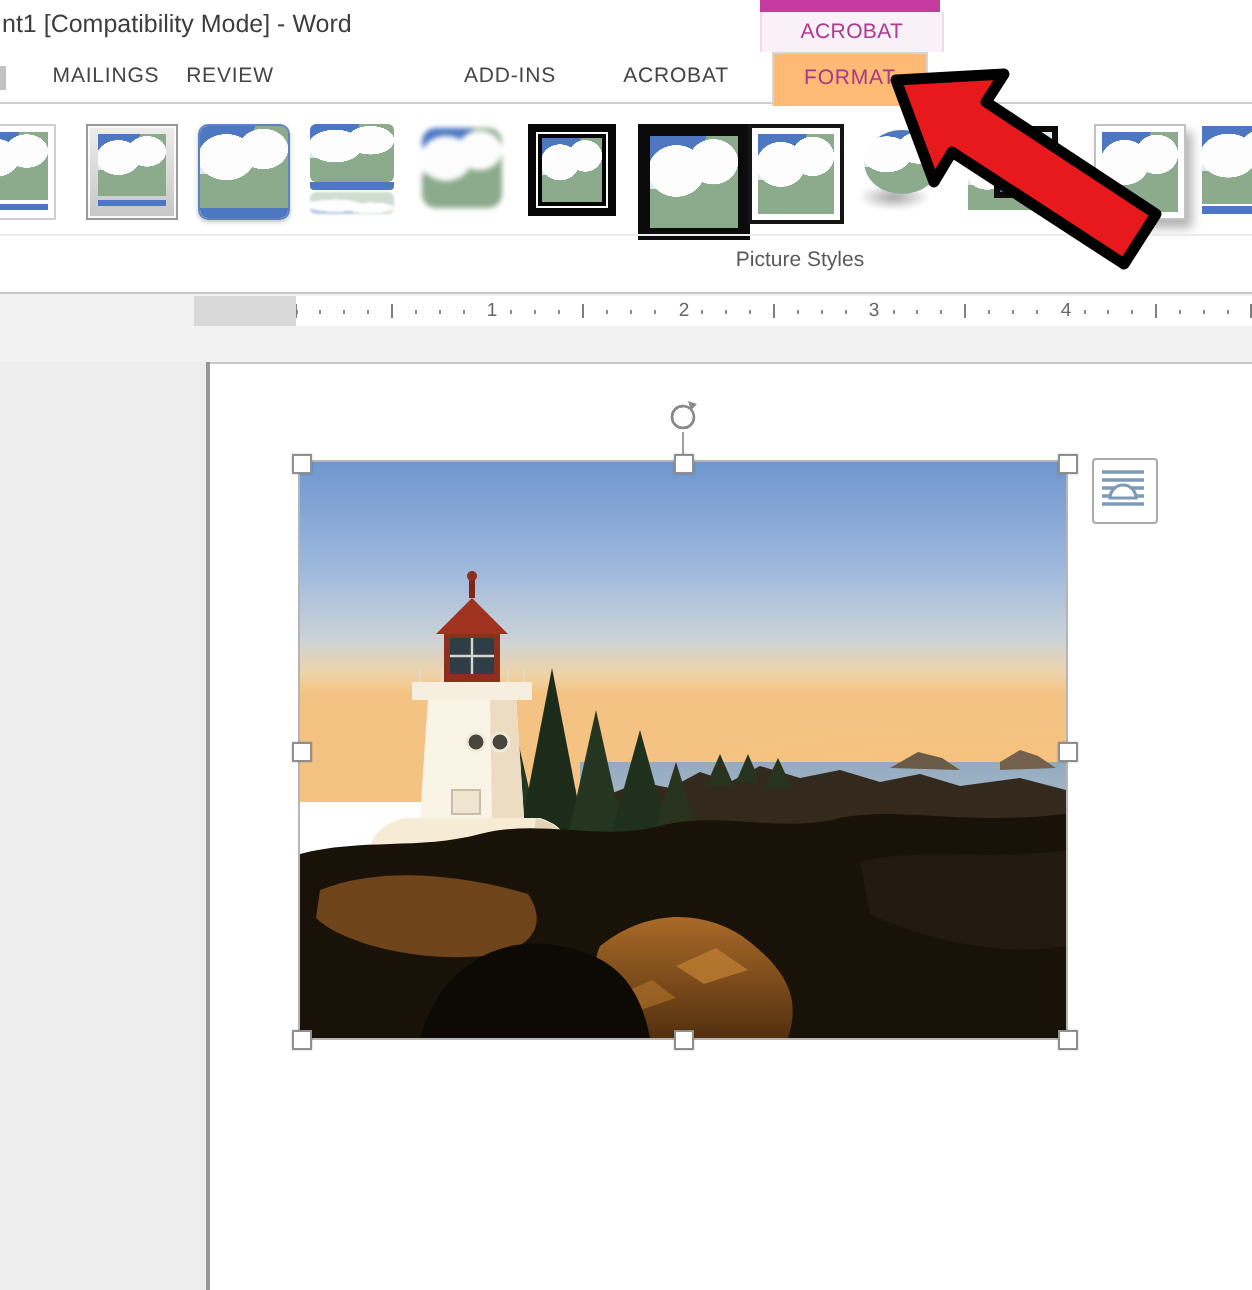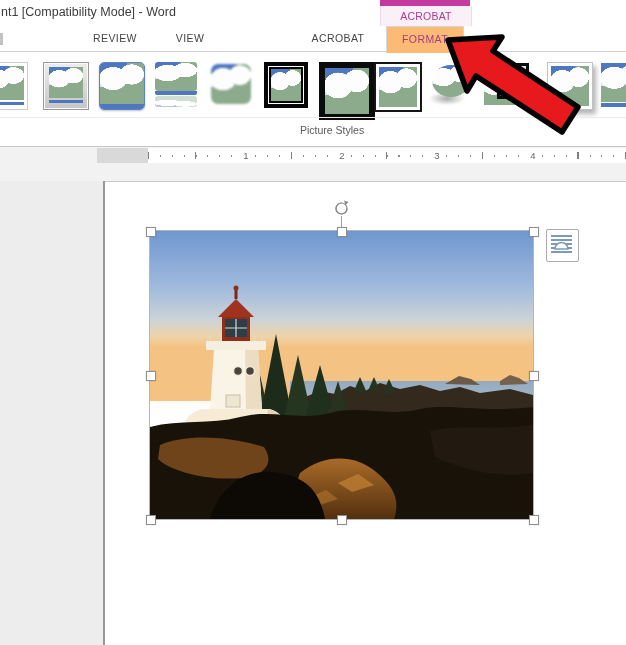--- a/index.html
+++ b/index.html
@@ -21,21 +21,21 @@
   .tab{position:absolute;top:0;height:25px;line-height:25px;text-align:center;
     font-size:10.5px;color:#454545;letter-spacing:.4px;cursor:pointer;}
   #tab-format{background:#fdba74;border:1px solid #d5d5d5;border-bottom:none;
     height:26px;line-height:24px;color:#a53a85;z-index:3;}
   #tab-fragment{left:0;top:7px;width:3px;height:12px;background:#9a9a9a;opacity:.6;}
   .tabline{position:absolute;top:51px;height:1px;background:#cfcfcf;}
 
   
   #ribbon{left:0;top:52px;width:626px;height:94px;background:#fff;}
   #gal-divider{left:0;top:65px;width:626px;height:1px;background:#ebebeb;}
-  #group-label{left:300px;top:72px;width:200px;text-align:left;
+  #group-label{left:300px;top:72px;width:200px;text-align:center;
     font-size:10.5px;color:#595959;}
   #ribbon-bottom{left:0;top:94px;width:626px;height:1px;background:#c6c6c6;}
 
   .thumb{position:absolute;top:10px;width:44px;height:46px;cursor:pointer;}
   .scene{position:absolute;
     background:
       radial-gradient(55% 48% at 30% 38%, #fdfdfd 58%, rgba(253,253,253,0) 59%),
       radial-gradient(48% 42% at 72% 28%, #fdfdfd 58%, rgba(253,253,253,0) 59%),
       linear-gradient(108deg, rgba(0,0,0,0) 48%, #8cab8d 48%),
       linear-gradient(180deg, #4d78c1 0 42%, #dde7f0 42% 58%, #8cab8d 58%);}
@@ -107,22 +107,23 @@
 
 <div id="titlebar" class="abs">
   <div id="title-text" class="abs">nt1 [Compatibility Mode] - Word</div>
 </div>
 
 <div id="pt-bar" class="abs"></div>
 <div id="pt-label" class="abs">ACROBAT TOOLS</div>
 
 <div id="tabrow" class="abs">
   <div id="tab-fragment" class="abs"></div>
+  <div class="tab" style="left:19px;width:68px">MAILINGS</div>
   <div class="tab" style="left:81px;width:68px">REVIEW</div>
-  <div class="tab" style="left:156px;width:68px">VIEW</div>
+  <div class="tab" style="left:221px;width:68px">ADD-INS</div>
   <div class="tab" style="left:304px;width:68px">ACROBAT</div>
   <div class="tab" id="tab-format" style="left:386px;width:76px">FORMAT</div>
 </div>
 <div class="tabline" style="left:0;width:386px"></div>
 <div class="tabline" style="left:463px;width:163px"></div>
 
 <div id="ribbon" class="abs">
   <div class="thumb f1" style="left:-18px" title="picture-style-simple-frame-white">
       <div class="scene"></div>
       <div class="band"></div>

